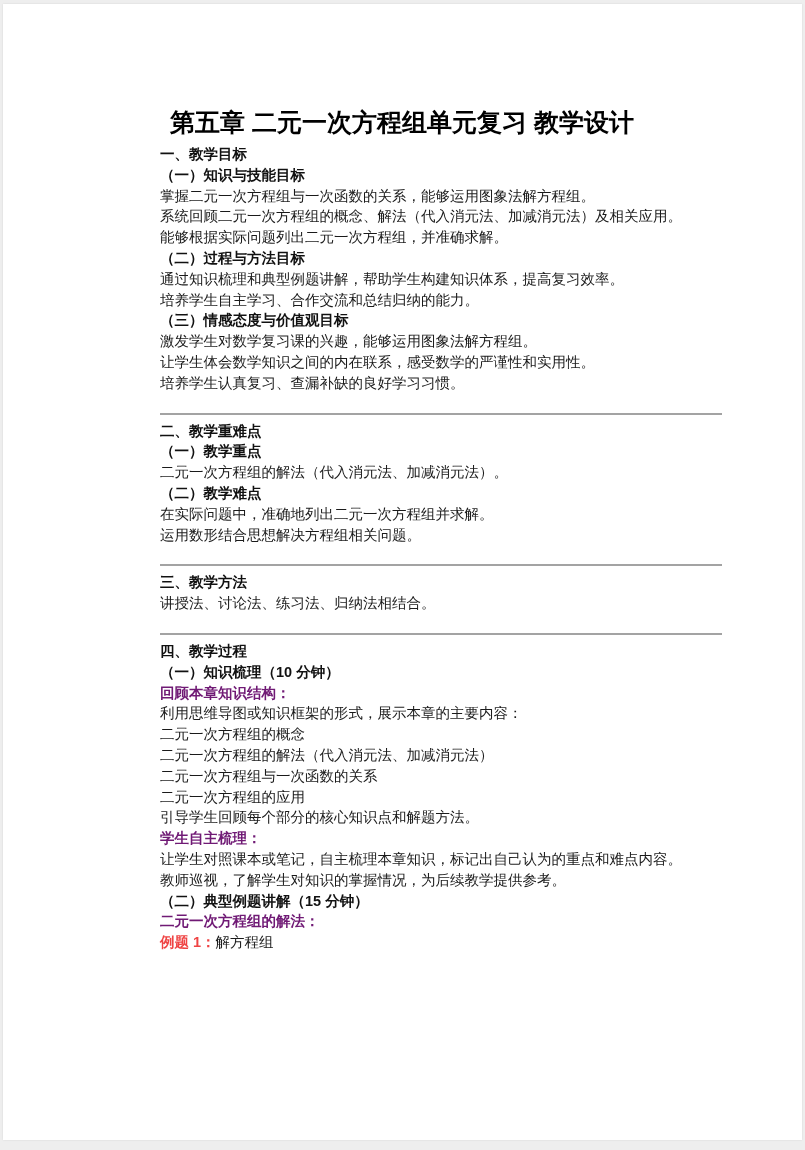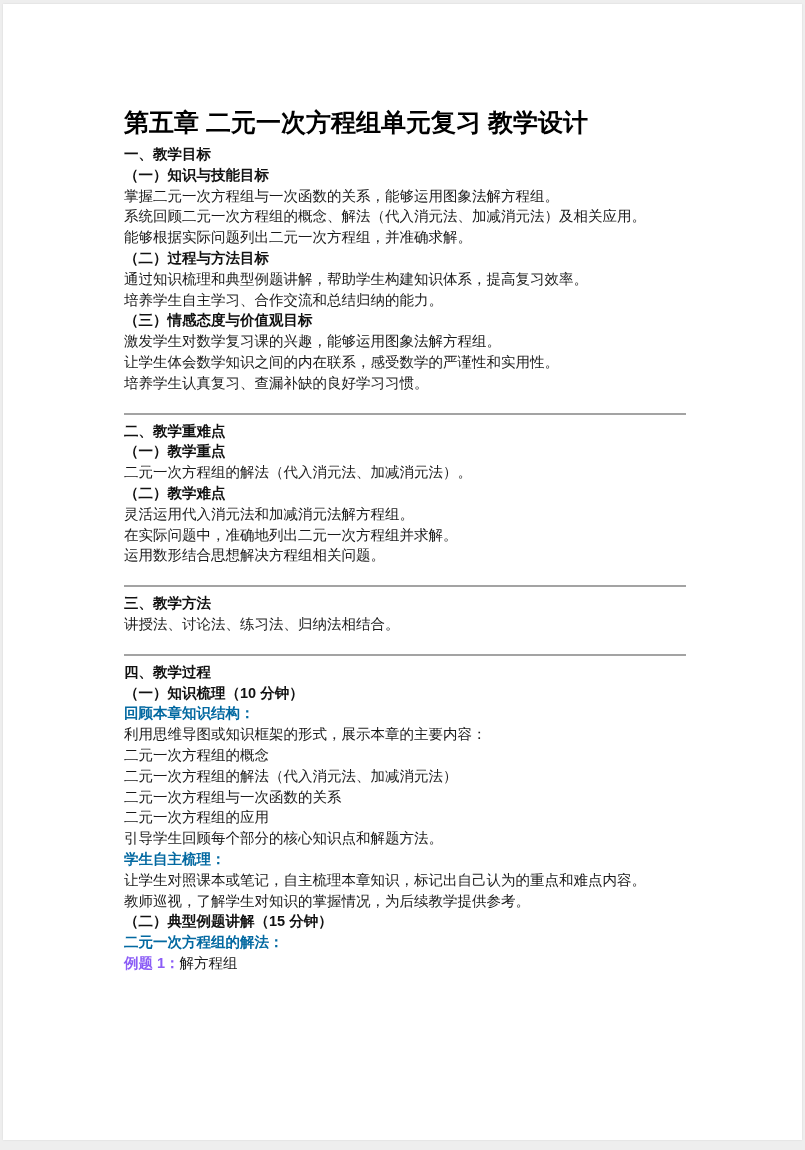--- a/index.html
+++ b/index.html
@@ -24,37 +24,38 @@
     background: #ffffff;
     box-sizing: border-box;
     padding: 100px 122px 0 121px;
     box-shadow: 0 0 2px rgba(0,0,0,0.10);
   }
   .doc-title {
     margin: 0 0 4px 0;
     font-size: 25px;
     line-height: 36px;
     font-weight: 700;
-    text-align: left;
+    text-align: center;
     color: #000000;
     white-space: nowrap;
   }
   .blocks {
     color: #1a1a1a;
+    margin-left: 36px;
   }
   .p, .h2, .h3, .pb {
     margin: 0;
     font-size: 14.5px;
     line-height: 20.8px;
     white-space: nowrap;
   }
   .h2 { font-weight: 700; color: #111111; }
   .h3 { font-weight: 700; color: #111111; }
-  .pb { font-weight: 700; color: #0369a1; }
-  .p b { font-weight: 700; color: #8b5cf6; }
+  .pb { font-weight: 700; color: #701a75; }
+  .p b { font-weight: 700; color: #ef4444; }
   hr.divider {
     border: none;
     border-top: 2px solid #a3a3a3;
     margin: 19px 0 6px 0;
     width: 562px;
   }
 </style>
 </head>
 <body>
 
@@ -72,21 +73,20 @@
         <div class="p">培养学生自主学习、合作交流和总结归纳的能力。</div>
         <div class="h3">（三）情感态度与价值观目标</div>
         <div class="p">激发学生对数学复习课的兴趣，能够运用图象法解方程组。</div>
         <div class="p">让学生体会数学知识之间的内在联系，感受数学的严谨性和实用性。</div>
         <div class="p">培养学生认真复习、查漏补缺的良好学习习惯。</div>
         <hr class="divider">
         <div class="h2">二、教学重难点</div>
         <div class="h3">（一）教学重点</div>
         <div class="p">二元一次方程组的解法（代入消元法、加减消元法）。</div>
         <div class="h3">（二）教学难点</div>
-        <div class="p">灵活运用代入消元法和加减消元法解方程组。</div>
         <div class="p">在实际问题中，准确地列出二元一次方程组并求解。</div>
         <div class="p">运用数形结合思想解决方程组相关问题。</div>
         <hr class="divider">
         <div class="h2">三、教学方法</div>
         <div class="p">讲授法、讨论法、练习法、归纳法相结合。</div>
         <hr class="divider">
         <div class="h2">四、教学过程</div>
         <div class="h3">（一）知识梳理（10 分钟）</div>
         <div class="pb">回顾本章知识结构：</div>
         <div class="p">利用思维导图或知识框架的形式，展示本章的主要内容：</div>

